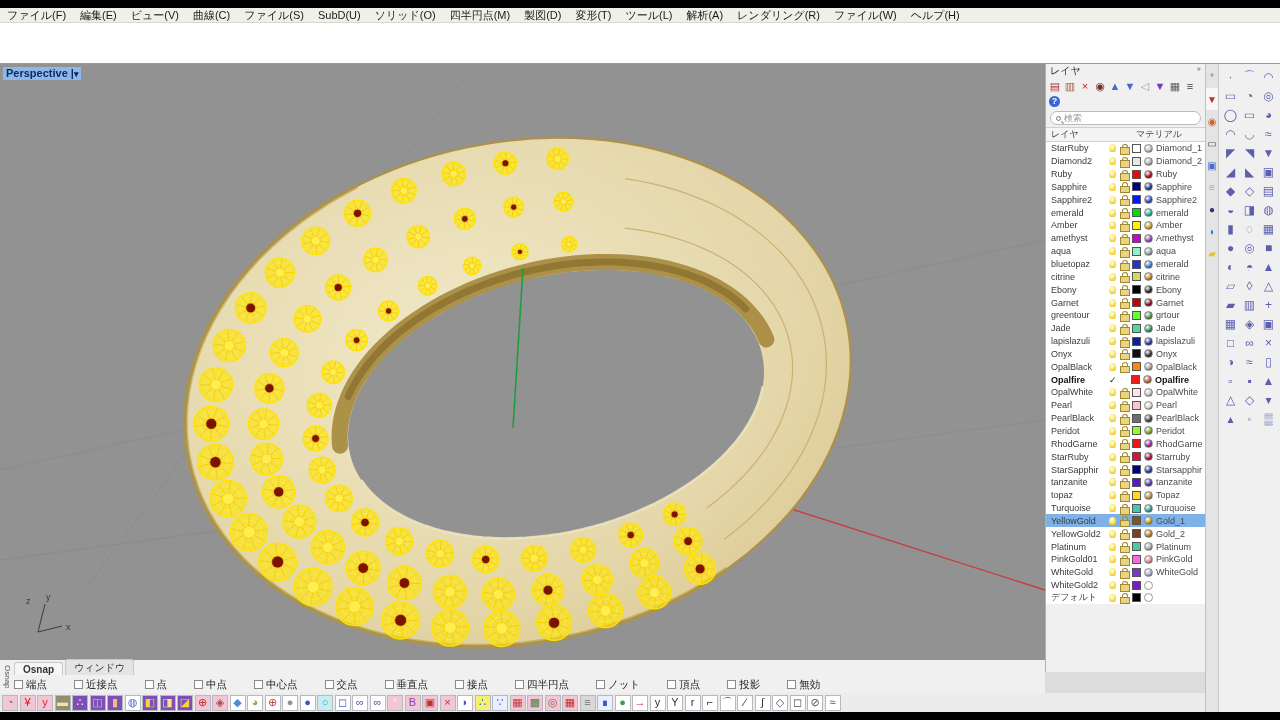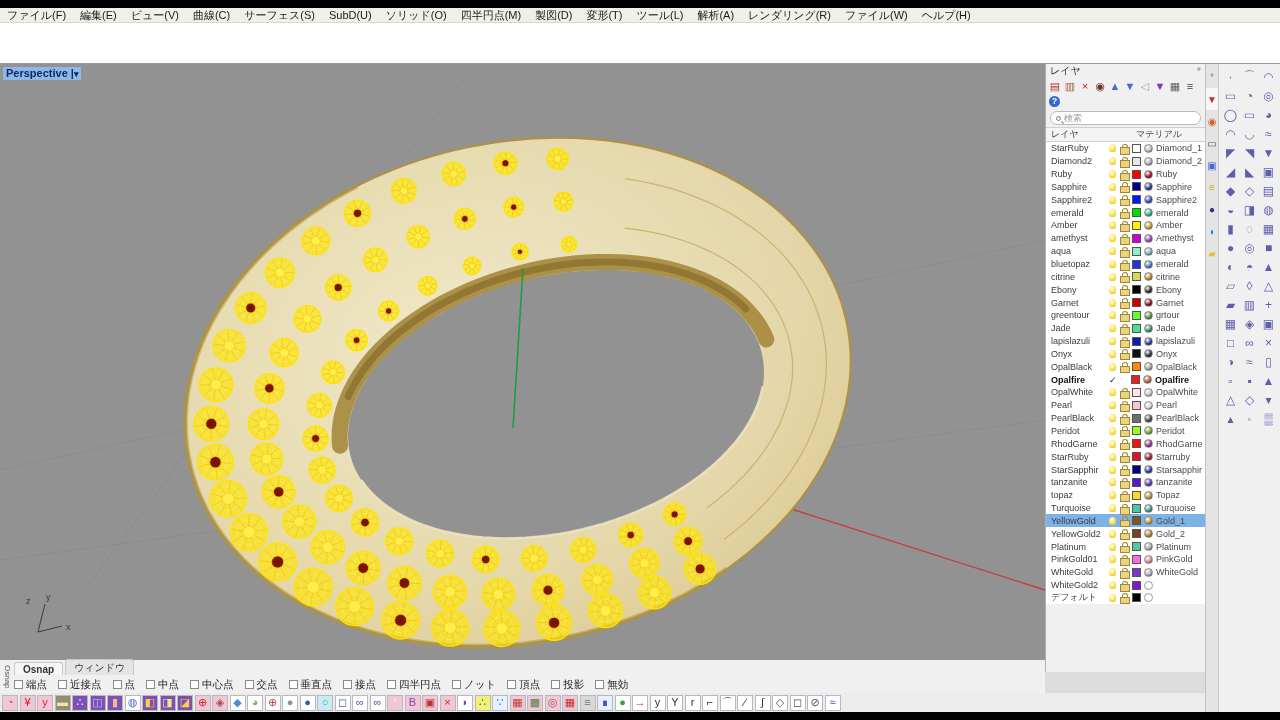--- a/index.html
+++ b/index.html
@@ -83,21 +83,21 @@
   .rt-icon { display:flex; align-items:center; justify-content:center; color:#5B5FAE; font-size:12px; cursor:default; }
 
   
   #osnap-block { position:absolute; top:660px; left:0; width:1045px; height:33px; background:#F0F0F0; }
   #osnap-side { position:absolute; left:0; top:1px; width:12px; height:32px;
     writing-mode:vertical-rl; font-size:8px; color:#555; text-align:center; }
   #osnap-tabs { position:absolute; left:14px; top:0; height:15px; display:flex; align-items:flex-end; gap:2px; }
   .osnap-tab { font-size:10px; color:#333; padding:1px 8px 0 8px; border:1px solid #C8C8C8; border-bottom:none;
     border-radius:3px 3px 0 0; background:#E4E4E4; }
   .osnap-tab.active { background:#F6F6F6; font-weight:bold; }
-  #osnap-opts { position:absolute; left:14px; top:16px; height:17px; display:flex; align-items:center; gap:11px; }
+  #osnap-opts { position:absolute; left:14px; top:16px; height:17px; display:flex; align-items:center; gap:27px; }
   .osnap-opt { display:flex; align-items:center; gap:3px; font-size:10.5px; color:#222; white-space:nowrap; }
   .cb { width:9px; height:9px; background:#fff; border:1px solid #8a8a8a; flex:0 0 auto; }
 
   
   #bottom-toolbar { position:absolute; top:693px; left:0; width:1205px; height:19px;
     background:#ECECEC; display:flex; align-items:center; padding-left:2px; }
   .bt-icon { width:16px; height:16px; margin-right:1.5px; border:1px solid #B8B8C0;
     display:flex; align-items:center; justify-content:center; font-size:11px; line-height:1;
     flex:0 0 auto; cursor:default; }
 </style>
@@ -105,21 +105,21 @@
 <body>
 
 <div id="stage">
   <div id="top-black" class="black-bar"></div>
 
   <div id="menubar">
       <div class="menu-item">ファイル(F)</div>
       <div class="menu-item">編集(E)</div>
       <div class="menu-item">ビュー(V)</div>
       <div class="menu-item">曲線(C)</div>
-      <div class="menu-item">サーフェス(S)</div>
+      <div class="menu-item">ファイル(S)</div>
       <div class="menu-item">SubD(U)</div>
       <div class="menu-item">ソリッド(O)</div>
       <div class="menu-item">四半円点(M)</div>
       <div class="menu-item">製図(D)</div>
       <div class="menu-item">変形(T)</div>
       <div class="menu-item">ツール(L)</div>
       <div class="menu-item">解析(A)</div>
       <div class="menu-item">レンダリング(R)</div>
       <div class="menu-item">ファイル(W)</div>
       <div class="menu-item">ヘルプ(H)</div>

